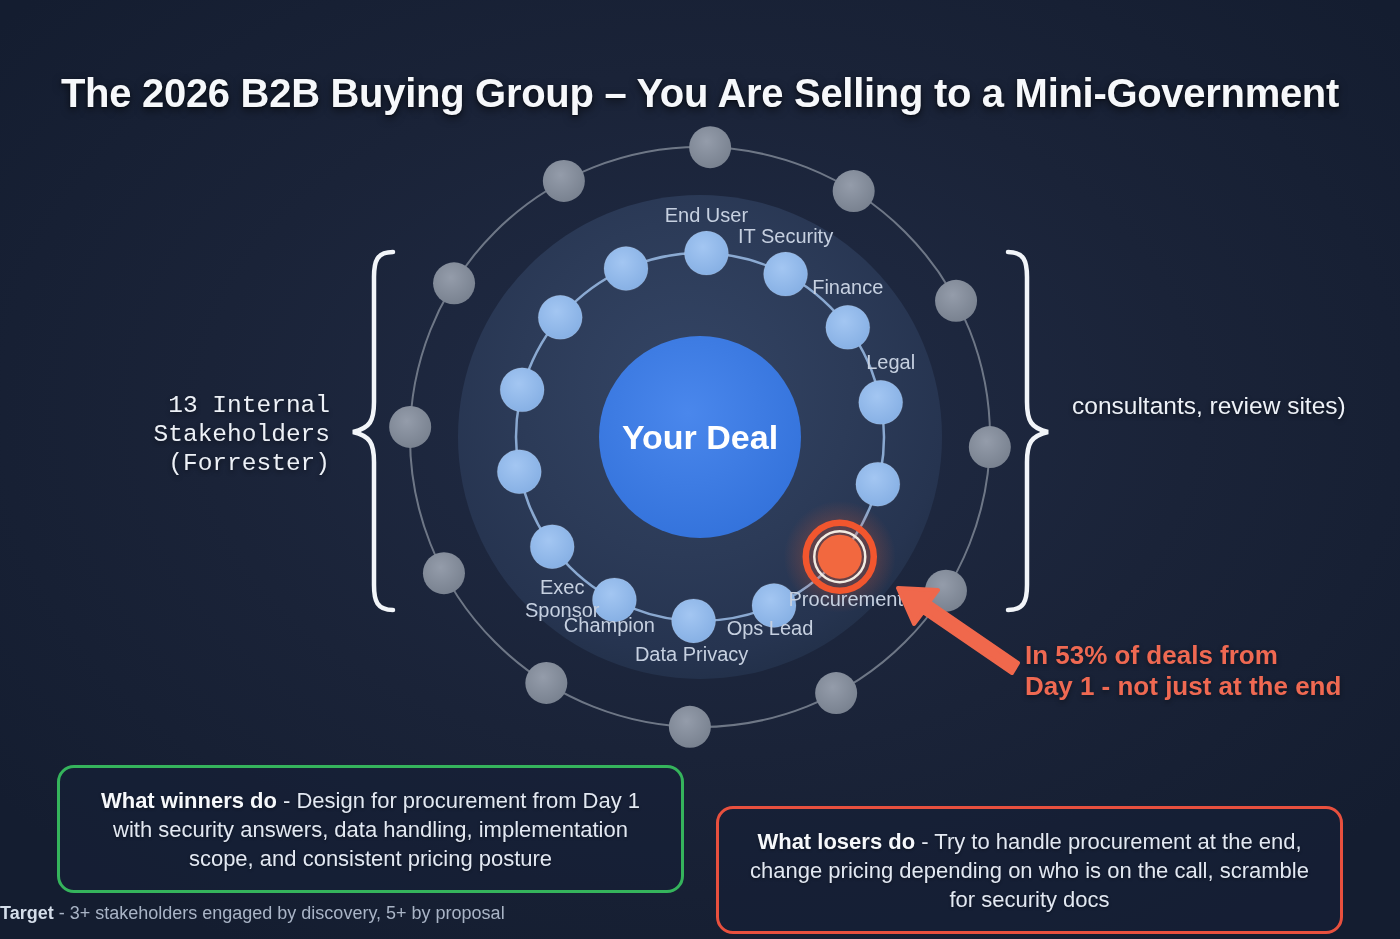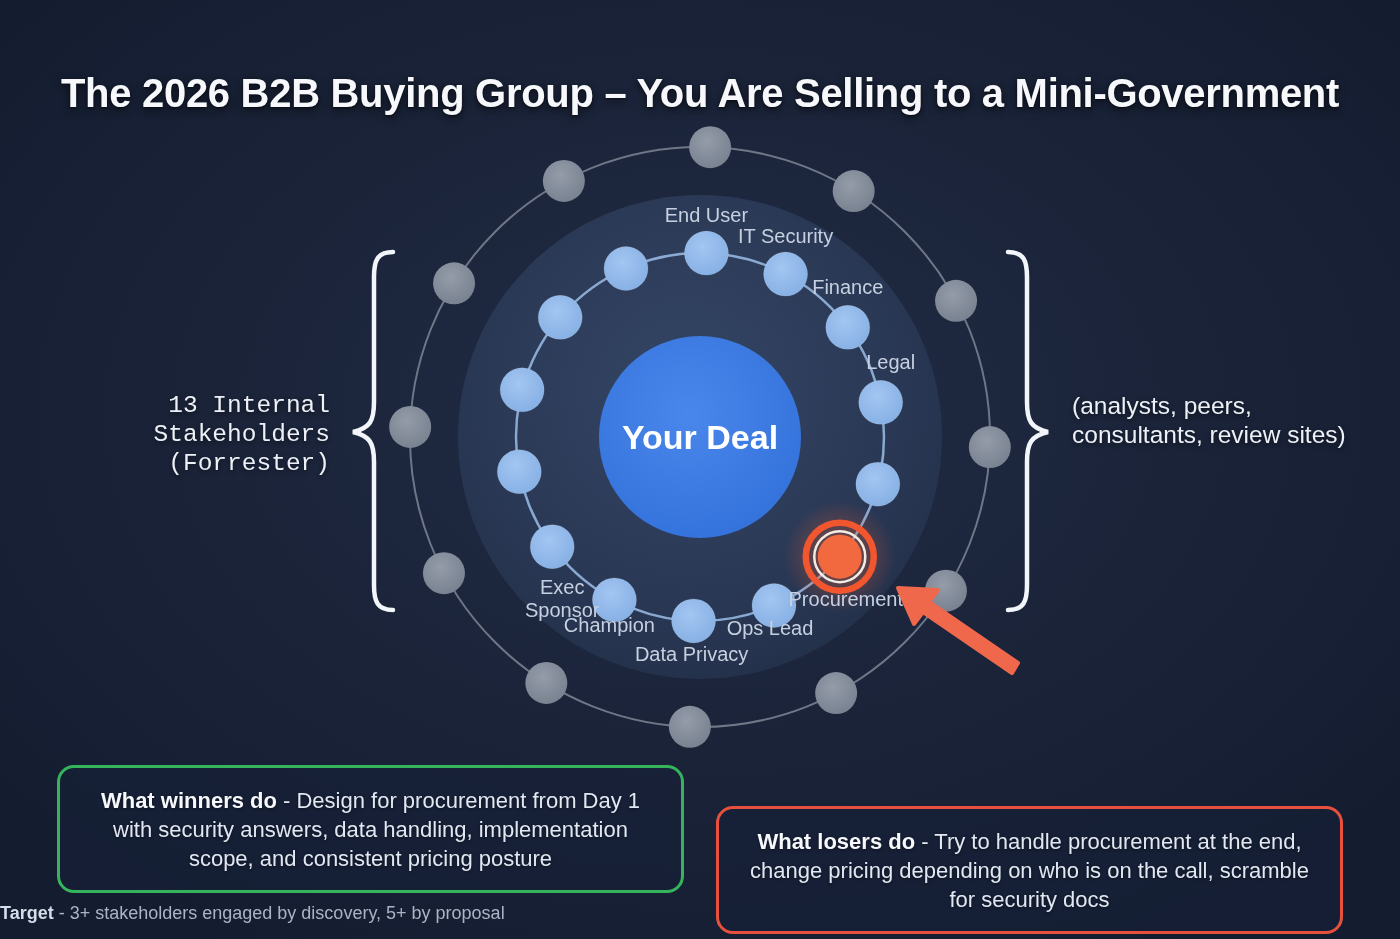--- a/index.html
+++ b/index.html
@@ -134,25 +134,26 @@
   <path id="callout-arrow" d="M 1018 663 L 929 602 L 938 590 L 898 588 L 914 624 L 923 612 L 1012 673 Z" stroke-width="4" stroke-linejoin="round" fill="#f0684c" stroke="#f0684c"></path>
 </svg>
 
 <div class="annot annot-left">
   <div>13 Internal</div>
   <div>Stakeholders</div>
   <div>(Forrester)</div>
 </div>
 
 <div class="annot annot-right">
-  <div>(analysts, peers,</div>
   <div>consultants, review sites)</div>
 </div>
 
 <div class="callout" id="callout-text" style="color: rgb(239, 105, 82);">
+  <div>In 53% of deals from</div>
+  <div>Day 1 - not just at the end</div>
 </div>
 
 <div class="box box-winners" style="border-color: rgb(53, 180, 92);">
   <p><span class="lead">What winners do</span><span> - Design for procurement from Day 1 with security answers, data handling, implementation scope, and consistent pricing posture</span></p>
 </div>
 
 <div class="box box-losers" style="border-color: rgb(232, 80, 62);">
   <p><span class="lead">What losers do</span><span> - Try to handle procurement at the end, change pricing depending on who is on the call, scramble for security docs</span></p>
 </div>
 

